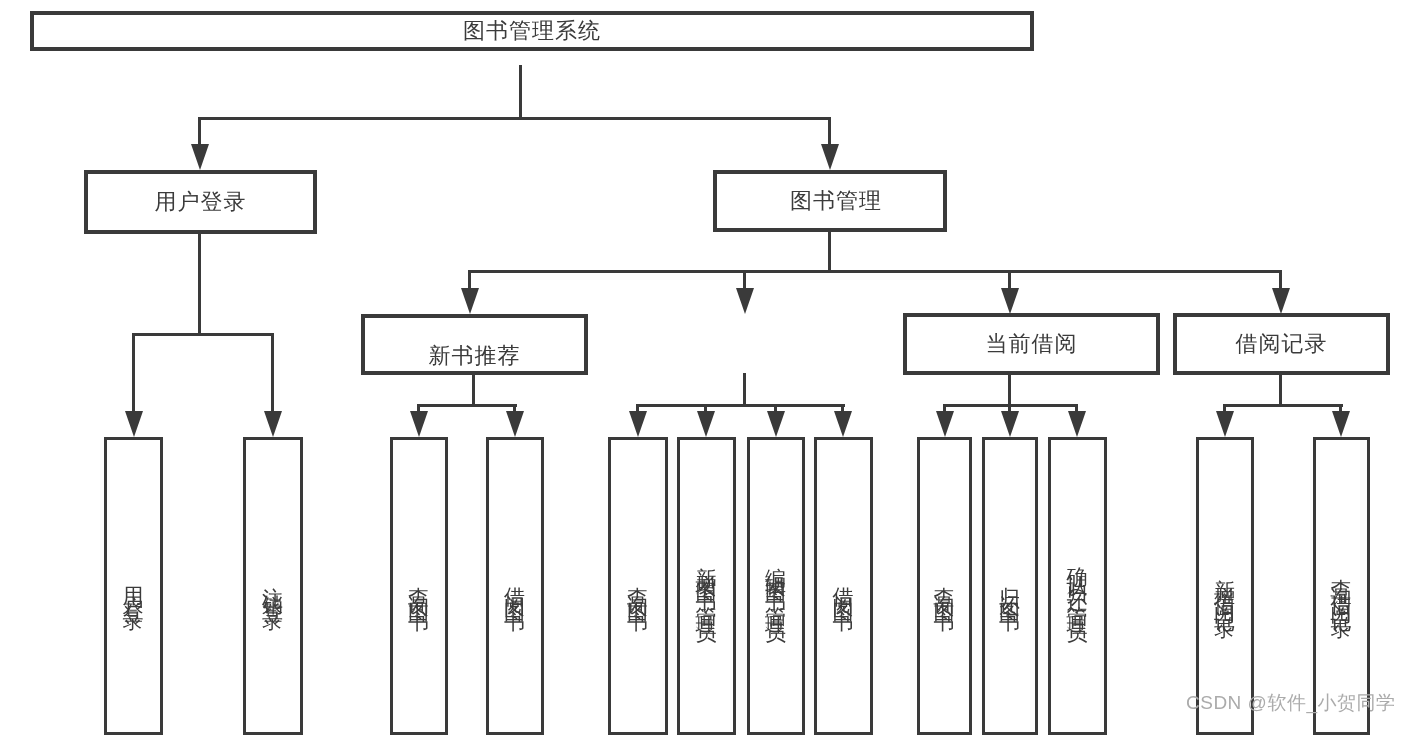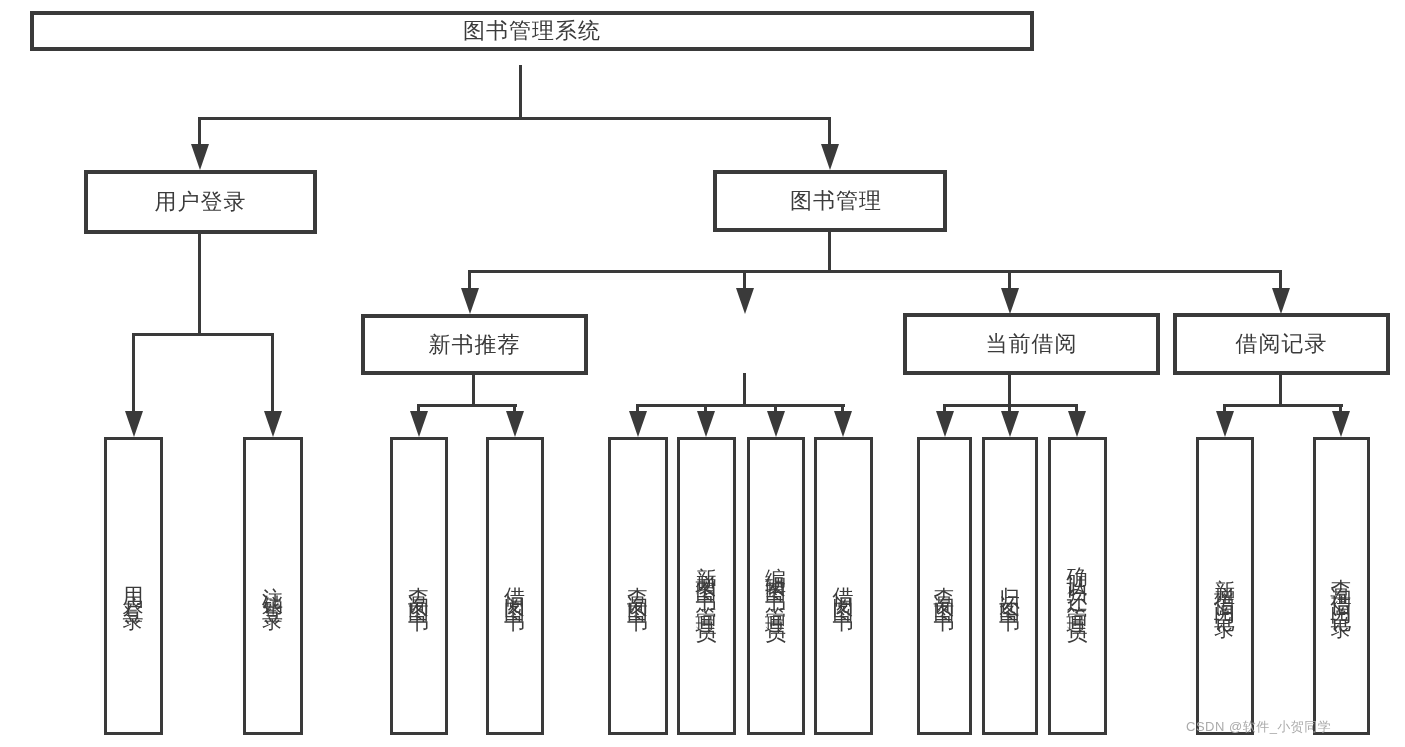--- a/index.html
+++ b/index.html
@@ -61,22 +61,22 @@
     position: absolute;
     width: 0; height: 0;
     border-left: 9px solid transparent;
     border-right: 9px solid transparent;
     border-top: 26px solid var(--line);
     z-index: 1;
   }
   #watermark {
     position: absolute;
     left: 1186px;
-    top: 718px;
-    font-size: 13px;
+    top: 690px;
+    font-size: 19px;
     letter-spacing: 0.5px;
     color: var(--watermark);
     z-index: 5;
     white-space: nowrap;
   }
 </style>
 </head>
 <body>
 
 <div id="canvas">
@@ -142,21 +142,21 @@
     <span>图书管理系统</span>
   </div>
 
   <div class="box" style="left:84px; top:170px; width:233px; height:64px;">
     <span>用户登录</span>
   </div>
   <div class="box" style="left:713px; top:170px; width:234px; height:62px;padding-left:12px;">
     <span>图书管理</span>
   </div>
 
-  <div class="box" style="left:361px; top:314px; width:227px; height:61px;">
+  <div class="box" style="left:361px; top:314px; width:227px; height:61px;align-items:flex-end;">
     <span>新书推荐</span>
   </div>
   <div class="box" style="left:903px; top:313px; width:257px; height:62px;">
     <span>当前借阅</span>
   </div>
   <div class="box" style="left:1173px; top:313px; width:217px; height:62px;">
     <span>借阅记录</span>
   </div>
 
   <div class="vbox" style="left:104px; width:59px;">

